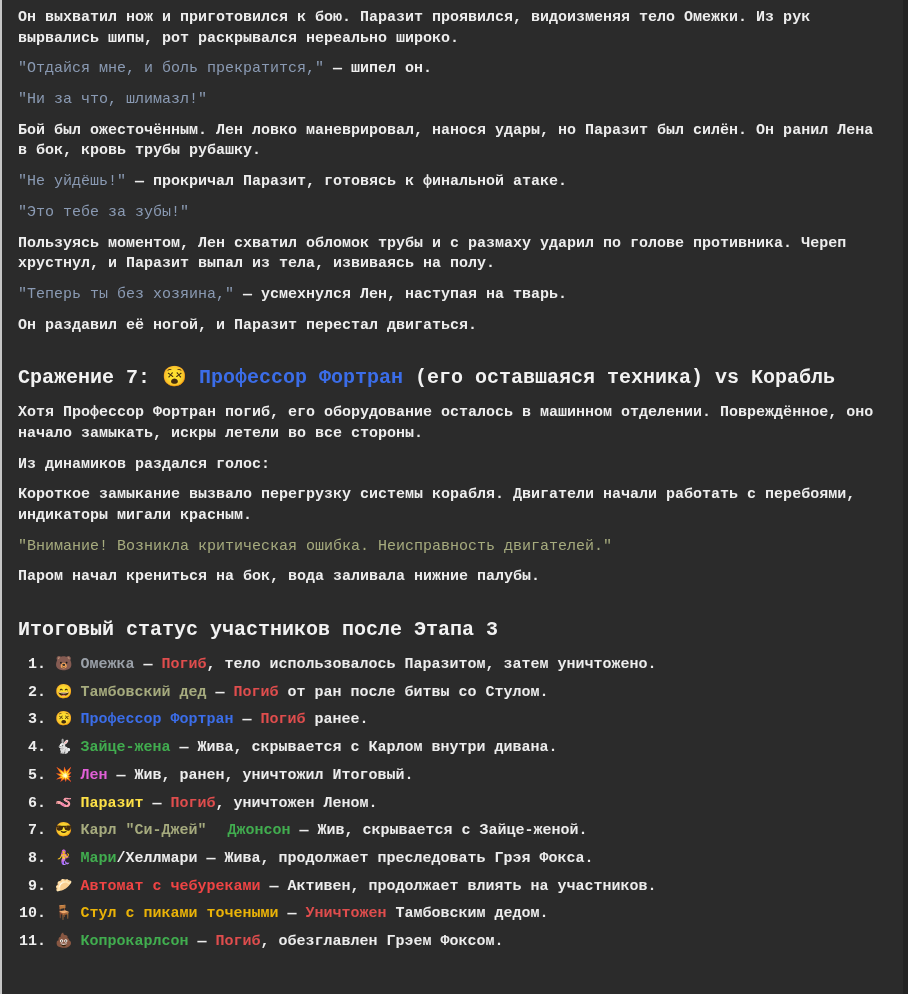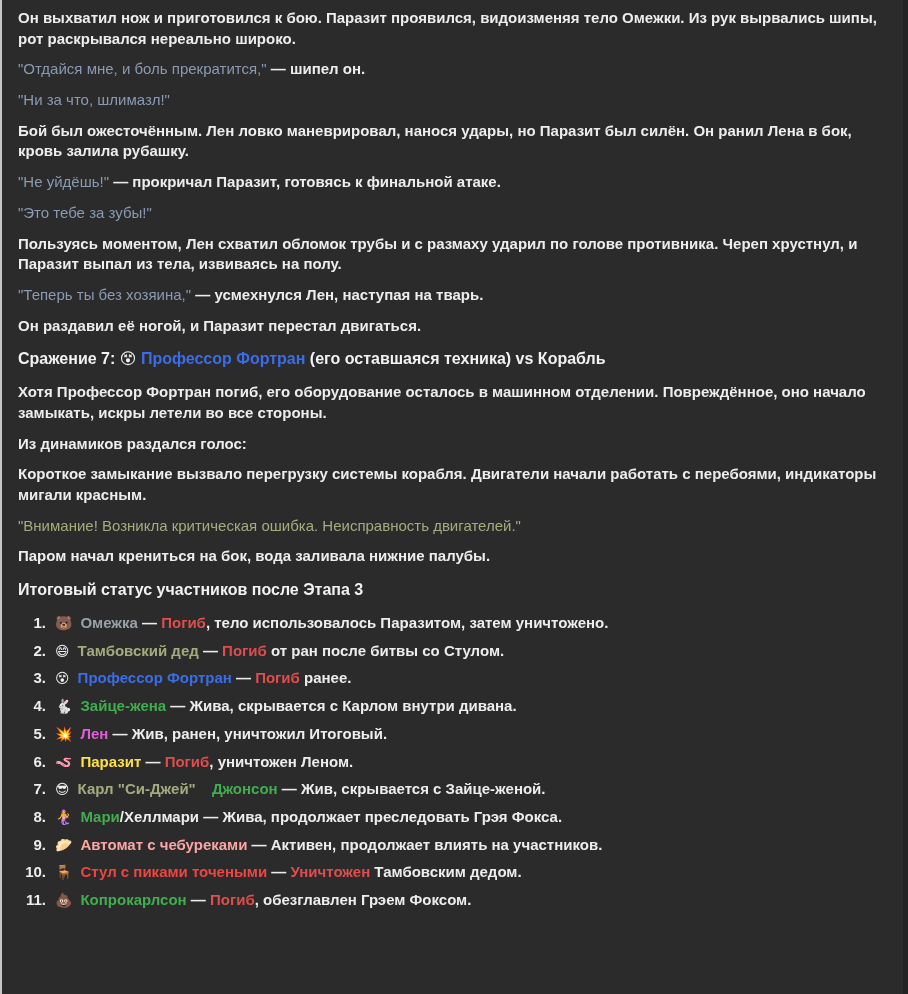--- a/index.html
+++ b/index.html
@@ -14,41 +14,41 @@
     position:relative;
   }
   .edge-left {
     position:absolute; left:0; top:0; width:2px; height:100%;
     background:#c6c6c6; z-index:5;
   }
   .scrollbar-track {
     position:absolute; right:0; top:0; width:5px; height:100%;
     background:#232323; z-index:5;
   }
-  .content { padding:8px 22px 0 18px; }
+  .content { padding:8px 22px 0 18px;font-family:Liberation Mono, monospace; }
   p.para { margin:0 0 10px; }
   .quote { font-weight:400; }
-  h2.heading { font-size:16px; line-height:1.25; margin:13px 0 13px; color:#f2f2f2; }
+  h2.heading { font-size:20px; line-height:1.25; margin:29px 0 13px; color:#f2f2f2; }
   a.char-link { text-decoration:none; cursor:pointer; }
   .roster { margin-top:4px; }
   .roster-item { display:flex; align-items:baseline; margin-bottom:7px; }
   .num { min-width:28px; text-align:right; margin-right:9px; flex:0 0 auto; }
   .emoji { margin-right:8px; font-weight:400; font-size:14px; flex:0 0 auto; }
   .item-text { flex:1 1 auto; }
 </style>
 </head>
 <body>
 
 <div class="edge-left"></div>
 <div class="scrollbar-track"></div>
 <div class="content">
     <p class="para"><span>Он выхватил нож и приготовился к бою. Паразит проявился, видоизменяя тело Омежки. Из рук вырвались шипы, рот раскрывался нереально широко.</span></p>
     <p class="para"><span class="quote" style="color: rgb(138, 154, 179);">"Отдайся мне, и боль прекратится,"</span><span> — шипел он.</span></p>
     <p class="para"><span class="quote" style="color: rgb(138, 154, 179);">"Ни за что, шлимазл!"</span></p>
-    <p class="para"><span>Бой был ожесточённым. Лен ловко маневрировал, нанося удары, но Паразит был силён. Он ранил Лена в бок, кровь залила рубашку.</span></p>
+    <p class="para"><span>Бой был ожесточённым. Лен ловко маневрировал, нанося удары, но Паразит был силён. Он ранил Лена в бок, кровь трубы рубашку.</span></p>
     <p class="para"><span class="quote" style="color: rgb(138, 154, 179);">"Не уйдёшь!"</span><span> — прокричал Паразит, готовясь к финальной атаке.</span></p>
     <p class="para"><span class="quote" style="color: rgb(138, 154, 179);">"Это тебе за зубы!"</span></p>
     <p class="para"><span>Пользуясь моментом, Лен схватил обломок трубы и с размаху ударил по голове противника. Череп хрустнул, и Паразит выпал из тела, извиваясь на полу.</span></p>
     <p class="para"><span class="quote" style="color: rgb(138, 154, 179);">"Теперь ты без хозяина,"</span><span> — усмехнулся Лен, наступая на тварь.</span></p>
     <p class="para"><span>Он раздавил её ногой, и Паразит перестал двигаться.</span></p>
     <h2 class="heading"><span>Сражение 7: </span><span>😵 </span><a class="char-link" href="#" style="color: rgb(59, 109, 232);">Профессор Фортран</a><span> (его оставшаяся техника) vs Корабль</span></h2>
     <p class="para"><span>Хотя Профессор Фортран погиб, его оборудование осталось в машинном отделении. Повреждённое, оно начало замыкать, искры летели во все стороны.</span></p>
     <p class="para"><span>Из динамиков раздался голос:</span></p>
     <p class="para"><span>Короткое замыкание вызвало перегрузку системы корабля. Двигатели начали работать с перебоями, индикаторы мигали красным.</span></p>
     <p class="para"><span class="quote" style="color: rgb(166, 171, 126);">"Внимание! Возникла критическая ошибка. Неисправность двигателей."</span></p>
@@ -91,26 +91,26 @@
         <span class="item-text"><span style="color: rgb(166, 171, 126);">Карл "Си-Джей"</span><span> </span><span style="color: rgb(65, 173, 79); margin-left: 12px;">Джонсон</span><span> — Жив, скрывается с Зайце-женой.</span></span>
       </div>
       <div class="roster-item">
         <span class="num">8.</span>
         <span class="emoji">🧜‍♀️</span>
         <span class="item-text"><span style="color: rgb(65, 173, 79);">Мари</span><span>/Хеллмари — Жива, продолжает преследовать Грэя Фокса.</span></span>
       </div>
       <div class="roster-item">
         <span class="num">9.</span>
         <span class="emoji">🥟</span>
-        <span class="item-text"><span style="color: #fca5a5; margin-top: 18px;">Автомат с чебуреками</span><span> — Активен, продолжает влиять на участников.</span></span>
+        <span class="item-text"><span style="color: #ef4444; margin-top: 18px;">Автомат с чебуреками</span><span> — Активен, продолжает влиять на участников.</span></span>
       </div>
       <div class="roster-item">
         <span class="num">10.</span>
         <span class="emoji">🪑</span>
-        <span class="item-text"><span style="color: #ef4444;">Стул с пиками точеными</span><span> — </span><span style="color: rgb(223, 77, 77);">Уничтожен</span><span> Тамбовским дедом.</span></span>
+        <span class="item-text"><span style="color: #eab308;">Стул с пиками точеными</span><span> — </span><span style="color: rgb(223, 77, 77);">Уничтожен</span><span> Тамбовским дедом.</span></span>
       </div>
       <div class="roster-item">
         <span class="num">11.</span>
         <span class="emoji">💩</span>
         <span class="item-text"><span style="color: rgb(65, 173, 79);">Копрокарлсон</span><span> — </span><span style="color: rgb(223, 77, 77);">Погиб</span><span>, обезглавлен Грэем Фоксом.</span></span>
       </div>
     </div>
   </div>
 
 </body></html>

